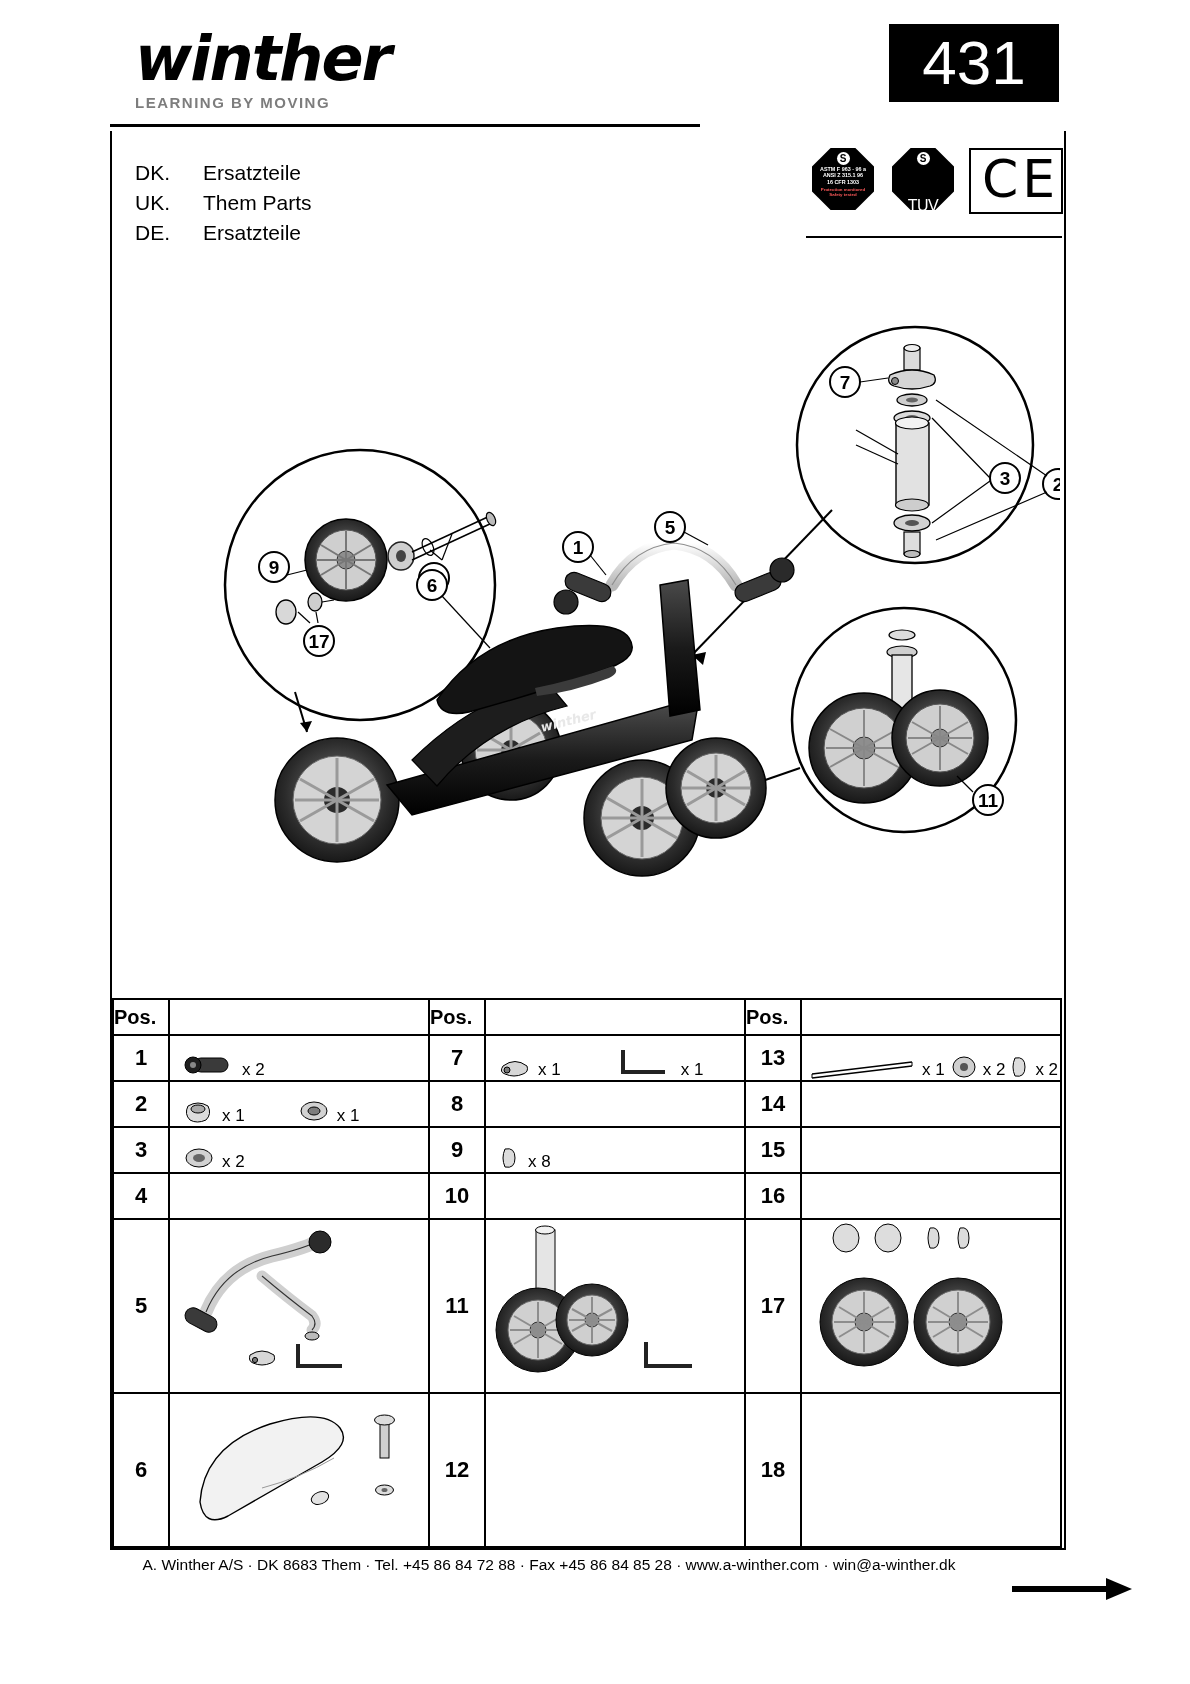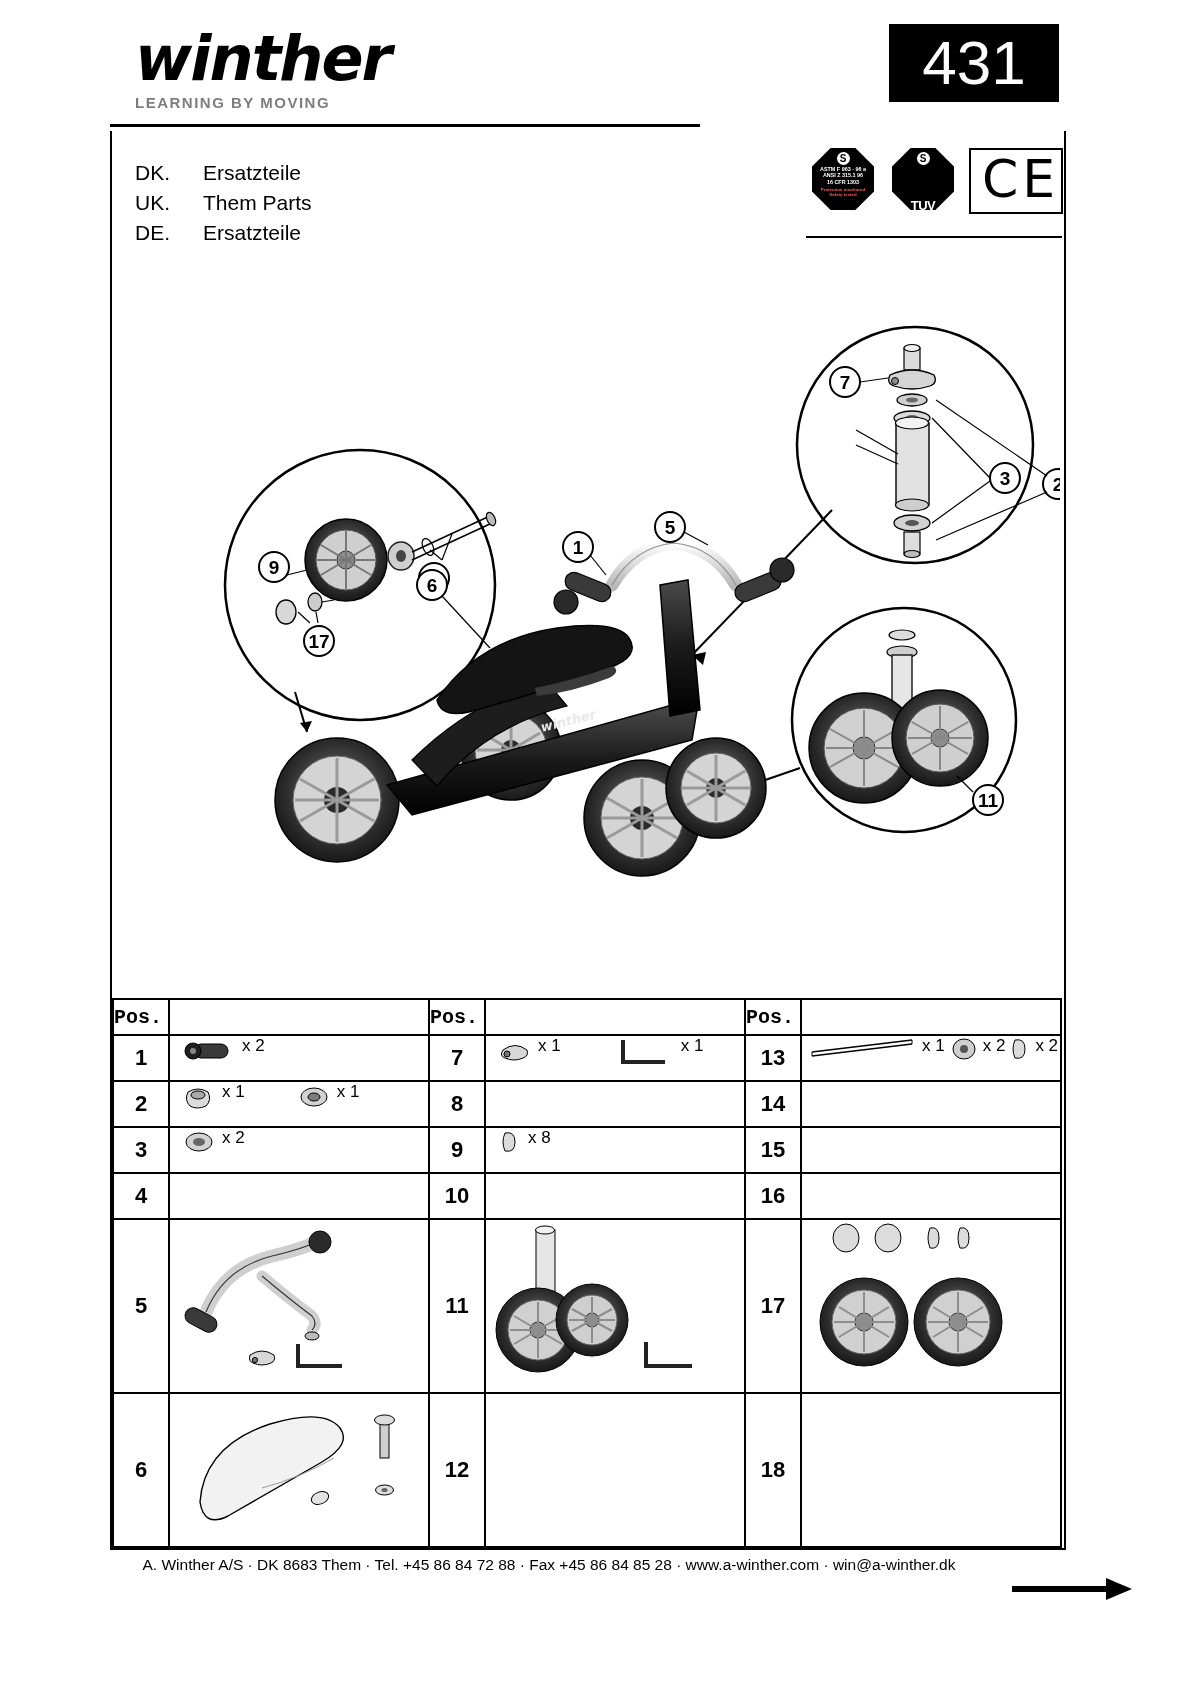--- a/index.html
+++ b/index.html
@@ -48,21 +48,21 @@
     color:#fff;text-align:center;
   }
   .oct1{left:6px;}
   .oct2{left:86px;}
   .oct-s{
     display:block;margin:4px auto 1px auto;width:13px;height:13px;border-radius:50%;
     background:#fff;color:#000;font-size:10px;line-height:13px;font-weight:bold;
   }
   .oct-lines{font-size:5.4px;line-height:6.4px;font-weight:bold;}
   .oct-red{font-size:4.4px;line-height:5.2px;color:#ff5a5a;font-weight:bold;margin-top:2px;}
-  .oct-tuv{font-size:13px;font-weight:bold;line-height:15px;letter-spacing:-.5px;margin-top:33px;}
+  .oct-tuv{font-size:16px;font-weight:normal;line-height:15px;letter-spacing:-.5px;margin-top:33px;}
   .oct-sud{font-size:10px;font-weight:bold;line-height:10px;}
   .ce-box{position:absolute;left:163px;top:0;width:90px;height:62px;border:2px solid #000;}
   .ce-mark{
     position:absolute;left:176px;top:5px;
     font-size:52px;line-height:52px;font-weight:500;letter-spacing:4px;
     font-family:"DejaVu Sans", sans-serif;
   }
 
   
   .frame{position:absolute;left:110px;top:131px;width:952px;height:1417px;border:2px solid #000;border-top:none;}
@@ -72,24 +72,24 @@
   .illu{position:absolute;left:112px;top:240px;width:948px;height:700px;}
   svg.art{position:absolute;left:0;top:0;}
 
   
   .table{position:absolute;left:112px;top:998px;width:948px;height:548px;}
   .tbl{border-collapse:collapse;width:948px;table-layout:fixed;}
   .tbl td{border:2px solid #000;padding:0;vertical-align:middle;}
   .pos-cell{
     width:56px;text-align:center;font-weight:bold;font-size:22px;
   }
-  .head-cell{height:34px;font-size:20px;font-weight:bold;text-align:left;padding-left:9px;font-family:Liberation Mono, monospace;}
+  .head-cell{height:34px;font-size:20px;font-weight:bold;text-align:left;padding-left:9px;}
   .content-cell{position:relative;height:44px;}
   .qty{font-size:17px;font-weight:500;}
-  .cellrow{display:flex;align-items:flex-start;height:100%;padding-left:12px;gap:6px;}
+  .cellrow{display:flex;align-items:flex-end;height:100%;padding-left:12px;gap:6px;}
   .spacer{flex:0 0 auto;}
 
   
   .footer{
     position:absolute;left:0;top:1556px;width:1098px;text-align:center;
     font-size:15.5px;
   }
   .foot-rule{position:absolute;left:110px;top:1548px;width:952px;height:2px;background:#000;}
   .arrow-foot{position:absolute;left:1012px;top:1576px;}
   .cnum{font-size:19px;font-weight:bold;}

